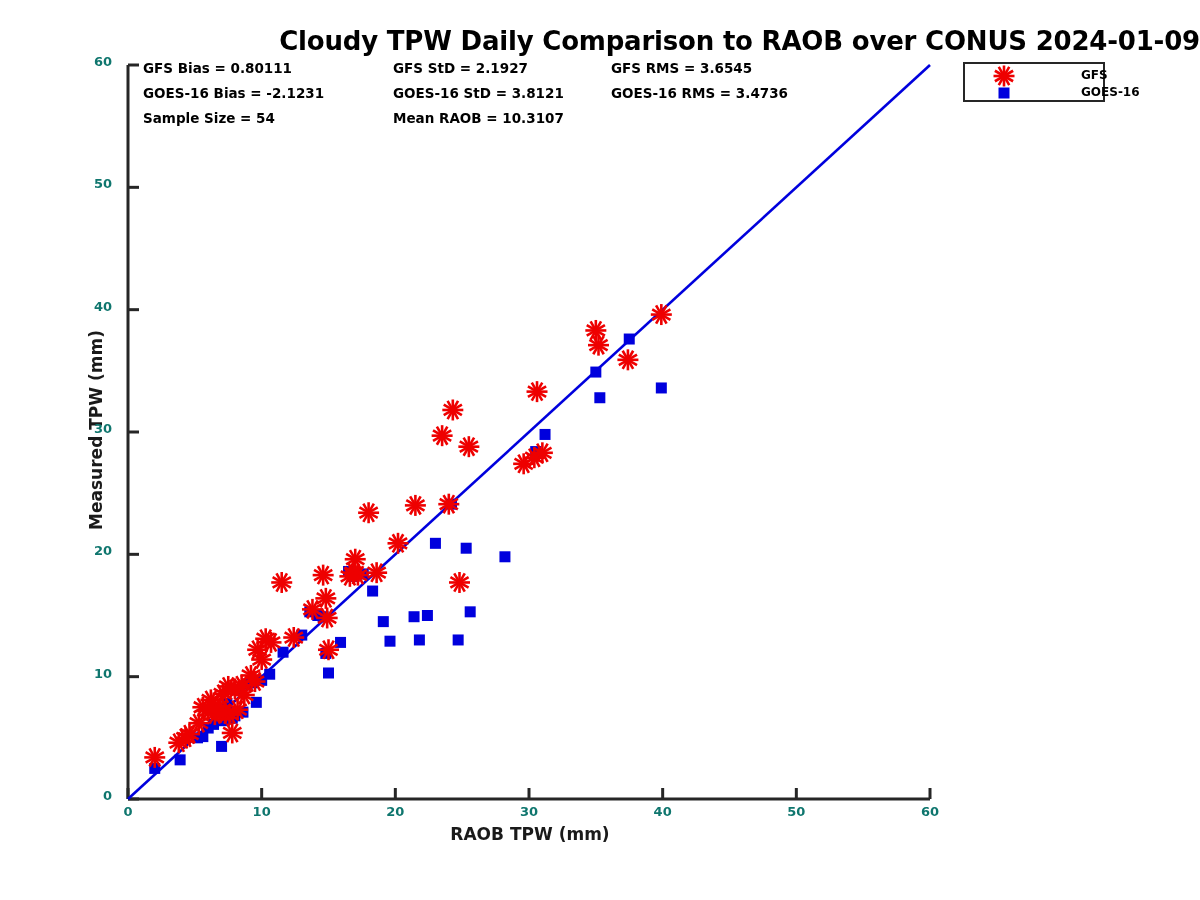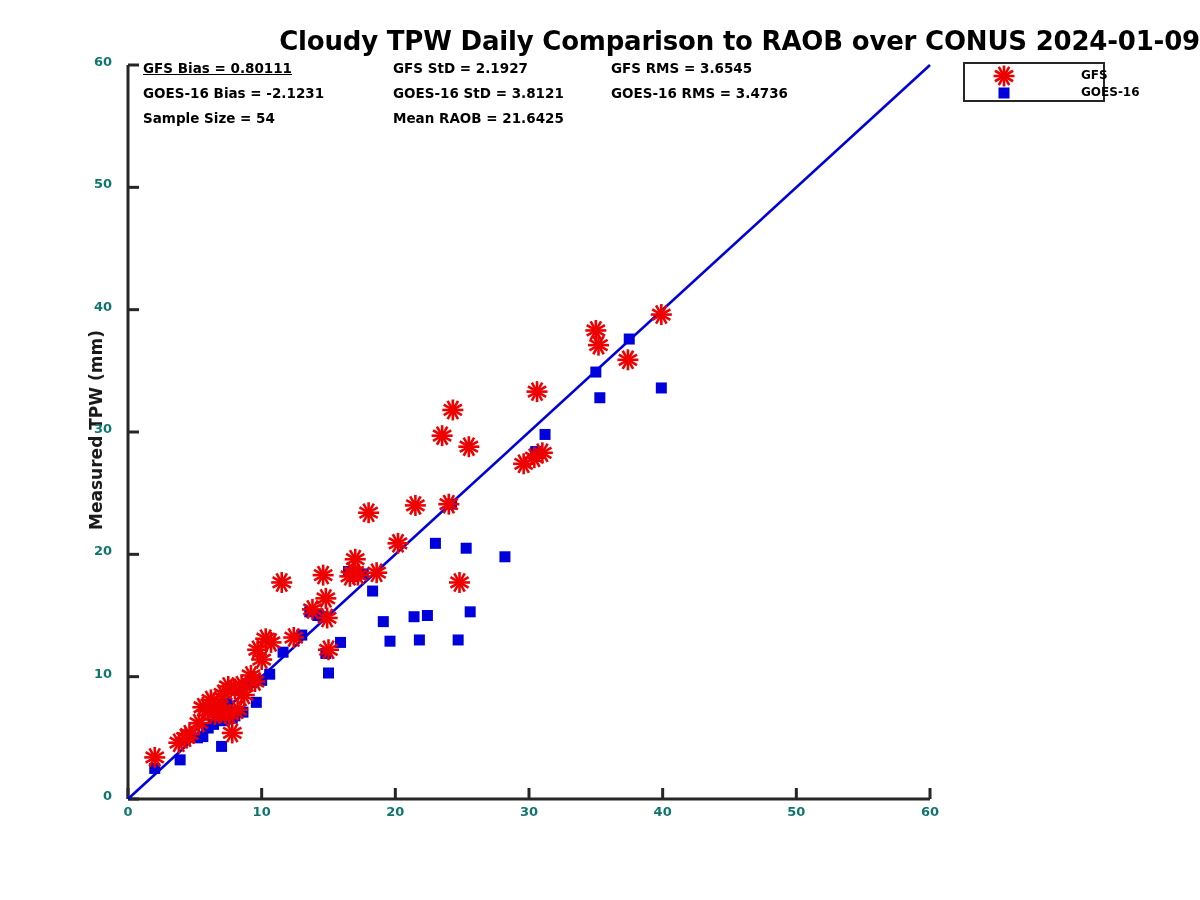--- a/index.html
+++ b/index.html
@@ -614,47 +614,48 @@
           <line x1="650.8299999999999" y1="314.56" x2="671.8299999999999" y2="314.56" stroke="#ee0000" stroke-width="2.6" stroke-linecap="butt"></line>
           <line x1="652.2367332602633" y1="319.81" x2="670.4232667397365" y2="309.31" stroke="#ee0000" stroke-width="2.6" stroke-linecap="butt"></line>
           <line x1="656.0799999999999" y1="323.65326673973664" x2="666.5799999999999" y2="305.46673326026337" stroke="#ee0000" stroke-width="2.6" stroke-linecap="butt"></line>
           <line x1="661.3299999999999" y1="325.06" x2="661.3299999999999" y2="304.06" stroke="#ee0000" stroke-width="2.6" stroke-linecap="butt"></line>
           <line x1="666.5799999999999" y1="323.65326673973664" x2="656.0799999999999" y2="305.46673326026337" stroke="#ee0000" stroke-width="2.6" stroke-linecap="butt"></line>
           <line x1="670.4232667397365" y1="319.81" x2="652.2367332602633" y2="309.31" stroke="#ee0000" stroke-width="2.6" stroke-linecap="butt"></line>
         </g>
       </g>
     </svg>
 
+  <div class="axis-label" id="xlabel">RAOB TPW (mm)</div>
   <div class="axis-label" id="ylabel">Measured TPW (mm)</div>
 
   <div id="tick-labels">
       <div class="tick-label xtick-label" style="left: 98px; top: 804px;">0</div>
       <div class="tick-label xtick-label" style="left: 231.667px; top: 804px;">10</div>
       <div class="tick-label xtick-label" style="left: 365.333px; top: 804px;">20</div>
       <div class="tick-label xtick-label" style="left: 499px; top: 804px;">30</div>
       <div class="tick-label xtick-label" style="left: 632.667px; top: 804px;">40</div>
       <div class="tick-label xtick-label" style="left: 766.333px; top: 804px;">50</div>
       <div class="tick-label xtick-label" style="left: 900px; top: 804px;">60</div>
       <div class="tick-label ytick-label" style="left: 52px; top: 788px;">0</div>
       <div class="tick-label ytick-label" style="left: 52px; top: 665.667px;">10</div>
       <div class="tick-label ytick-label" style="left: 52px; top: 543.333px;">20</div>
       <div class="tick-label ytick-label" style="left: 52px; top: 421px;">30</div>
       <div class="tick-label ytick-label" style="left: 52px; top: 298.667px;">40</div>
       <div class="tick-label ytick-label" style="left: 52px; top: 176.333px;">50</div>
       <div class="tick-label ytick-label" style="left: 52px; top: 54px;">60</div>
     </div>
   <div id="stat-annotations">
-      <div class="stat" style="left: 143px; top: 60px; text-decoration: underline;">GFS Bias = 0.80111</div>
+      <div class="stat" style="left: 143px; top: 60px;">GFS Bias = 0.80111</div>
       <div class="stat" style="left: 393px; top: 60px;">GFS StD = 2.1927</div>
       <div class="stat" style="left: 611px; top: 60px;">GFS RMS = 3.6545</div>
       <div class="stat" style="left: 143px; top: 85px;">GOES-16 Bias = -2.1231</div>
       <div class="stat" style="left: 393px; top: 85px;">GOES-16 StD = 3.8121</div>
       <div class="stat" style="left: 611px; top: 85px;">GOES-16 RMS = 3.4736</div>
       <div class="stat" style="left: 143px; top: 110px;">Sample Size = 54</div>
-      <div class="stat" style="left: 393px; top: 110px;">Mean RAOB = 21.6425</div>
+      <div class="stat" style="left: 393px; top: 110px;">Mean RAOB = 10.3107</div>
     </div>
 
   <div id="legend-box"></div>
   <svg class="plot-svg" id="legend-svg">
       <g>
         <line x1="993.5" y1="76" x2="1014.5" y2="76" stroke="#ee0000" stroke-width="2.6" stroke-linecap="butt"></line>
         <line x1="994.9067332602634" y1="81.25" x2="1013.0932667397366" y2="70.75" stroke="#ee0000" stroke-width="2.6" stroke-linecap="butt"></line>
         <line x1="998.75" y1="85.0932667397366" x2="1009.25" y2="66.9067332602634" stroke="#ee0000" stroke-width="2.6" stroke-linecap="butt"></line>
         <line x1="1004" y1="86.5" x2="1004" y2="65.5" stroke="#ee0000" stroke-width="2.6" stroke-linecap="butt"></line>
         <line x1="1009.25" y1="85.0932667397366" x2="998.75" y2="66.9067332602634" stroke="#ee0000" stroke-width="2.6" stroke-linecap="butt"></line>

